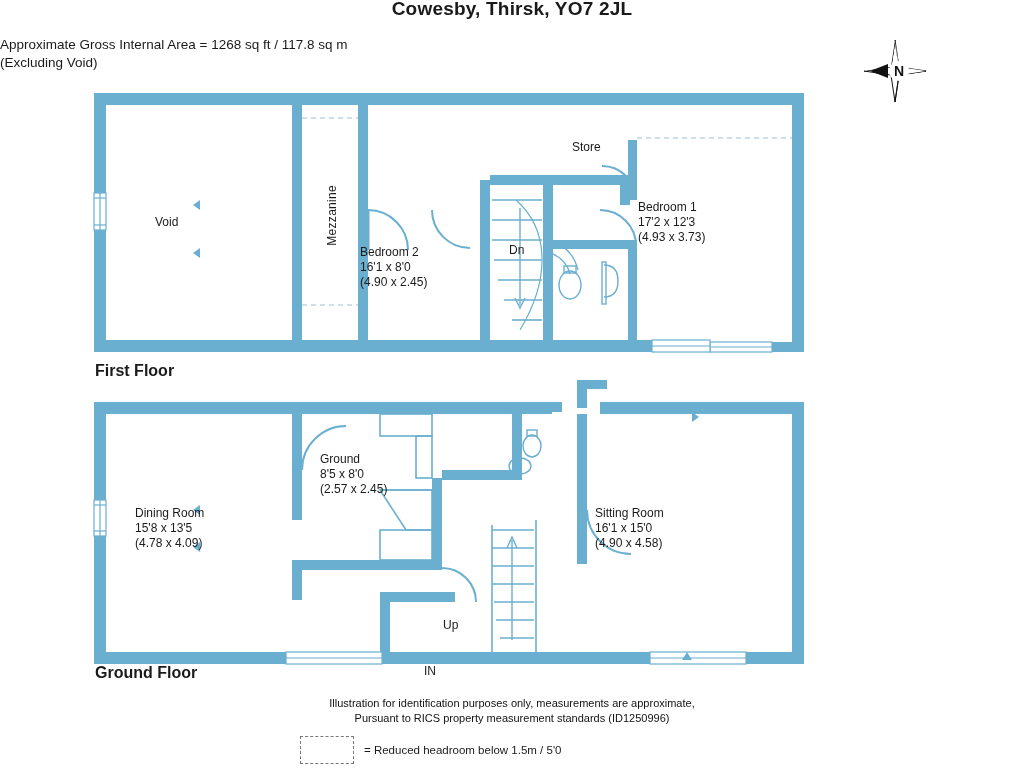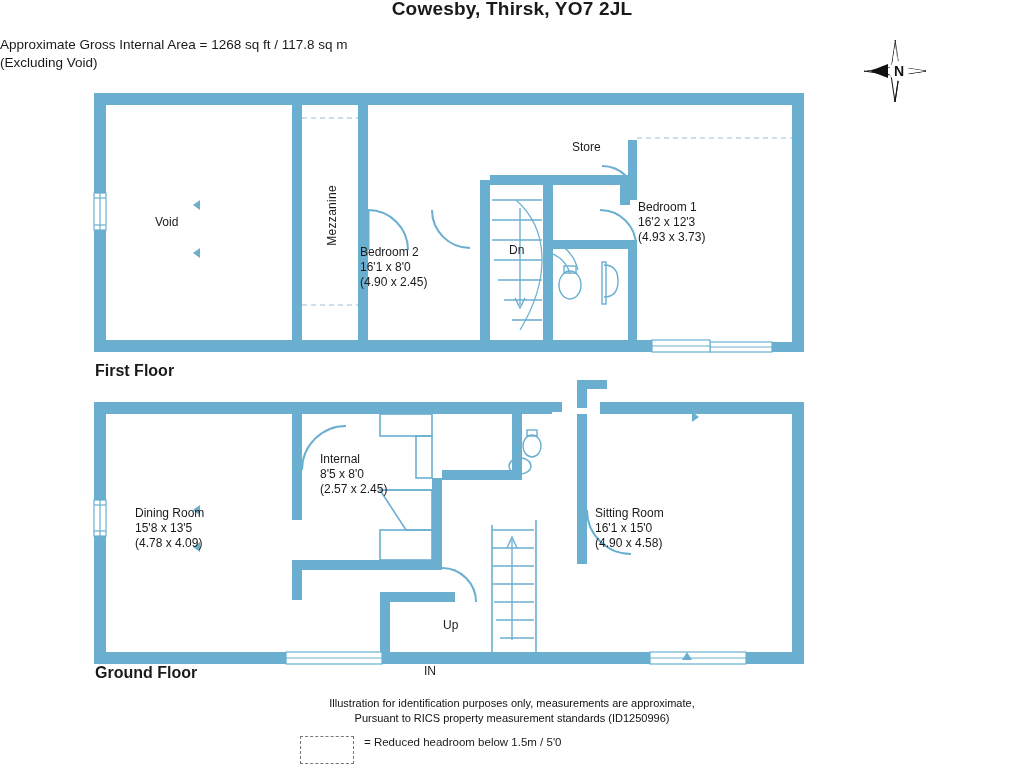--- a/index.html
+++ b/index.html
@@ -64,21 +64,21 @@
   
   #footer {
     left: 0; right: 0; top: 696px;
     text-align: center;
     font-size: 11px;
     line-height: 15px;
     color: #111;
   }
   #legend {
     left: 300px; top: 736px;
-    display: flex; gap: 10px;
+    display: flex; align-items: center; gap: 10px;
   }
   #legend .box {
     width: 52px; height: 26px;
     border: 1px dashed #777;
     background: #fff;
   }
   #legend .txt { font-size: 11.5px; }
 </style>
 </head>
 <body>
@@ -209,21 +209,21 @@
 </svg>
 
 <div class="abs room" style="left:155px; top:215px; width:100px;">
   <span class="nm">Void</span>
 </div>
 <div class="abs vert" style="left:325px; top:185px;">Mezzanine</div>
 <div class="abs small-lbl" style="left:572px; top:140px;">Store</div>
 
 <div class="abs room" style="left:638px; top:200px; width:144px;">
   <span class="nm">Bedroom 1</span>
-  <span class="d1">16'2 x 12'3</span>
+  <span class="d1">17'2 x 12'3</span>
   <span class="d2">(4.93 x 3.73)</span>
 </div>
 
 <div class="abs room" style="left:360px; top:245px; width:140px;">
   <span class="nm">Bedroom 2</span>
   <span class="d1">16'1 x 8'0</span>
   <span class="d2">(4.90 x 2.45)</span>
 </div>
 
 <div class="abs small-lbl" style="left:509px; top:243px;">Dn</div>
@@ -320,21 +320,21 @@
   <g fill="#6aafd0">
     <path d="M120 135 l0 10 l-7 -5 z"></path>
     <path d="M120 172 l0 10 l-7 -5 z"></path>
     <path d="M206 290 l-10 0 l5 -8 z"></path>
     <path d="M612 290 l-10 0 l5 -8 z"></path>
     <path d="M612 52 l0 -10 l7 5 z"></path>
   </g>
 </svg>
 
 <div class="abs room" style="left:320px; top:452px; width:80px;">
-  <span class="nm">Internal</span>
+  <span class="nm">Ground</span>
   <span class="d1">8'5 x 8'0</span>
   <span class="d2">(2.57 x 2.45)</span>
 </div>
 
 <div class="abs room" style="left:135px; top:506px; width:145px;">
   <span class="nm">Dining Room</span>
   <span class="d1">15'8 x 13'5</span>
   <span class="d2">(4.78 x 4.09)</span>
 </div>
 

